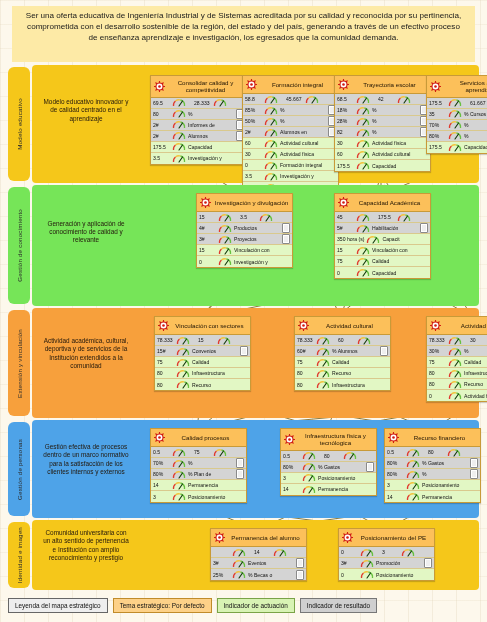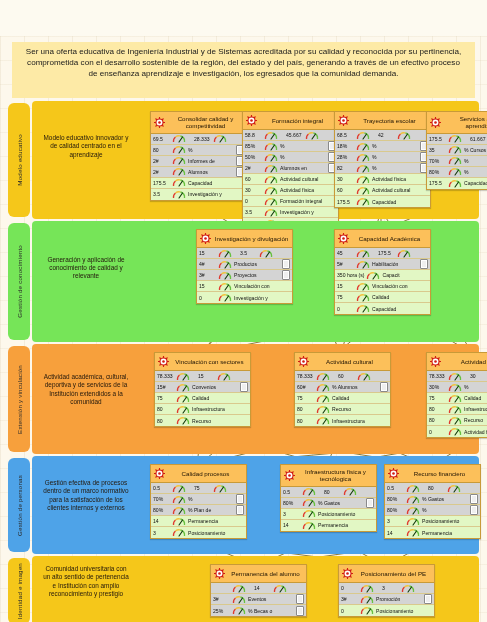--- a/index.html
+++ b/index.html
@@ -8,21 +8,20 @@
     font-family:"Liberation Sans", sans-serif;
     background:#fdfaf0;
     position:relative;
   }
   #app{
     position:absolute;inset:0;
     background:
       repeating-linear-gradient(to right, rgba(222,208,180,.30) 0 1px, transparent 1px 24px),
       repeating-linear-gradient(to bottom, rgba(222,208,180,.22) 0 1px, transparent 1px 24px),
       #fdf8ec;
-    margin-top: 36px;
   }
   
   #vision{
     position:absolute;left:12px;top:6px;width:463px;height:56px;
     background:#fdeaa6;
     color:#1a1a1a;font-size:8.1px;line-height:11.2px;
     text-align:center;padding:4px 10px 0 10px;box-sizing:border-box;
   }
   
   #map{

